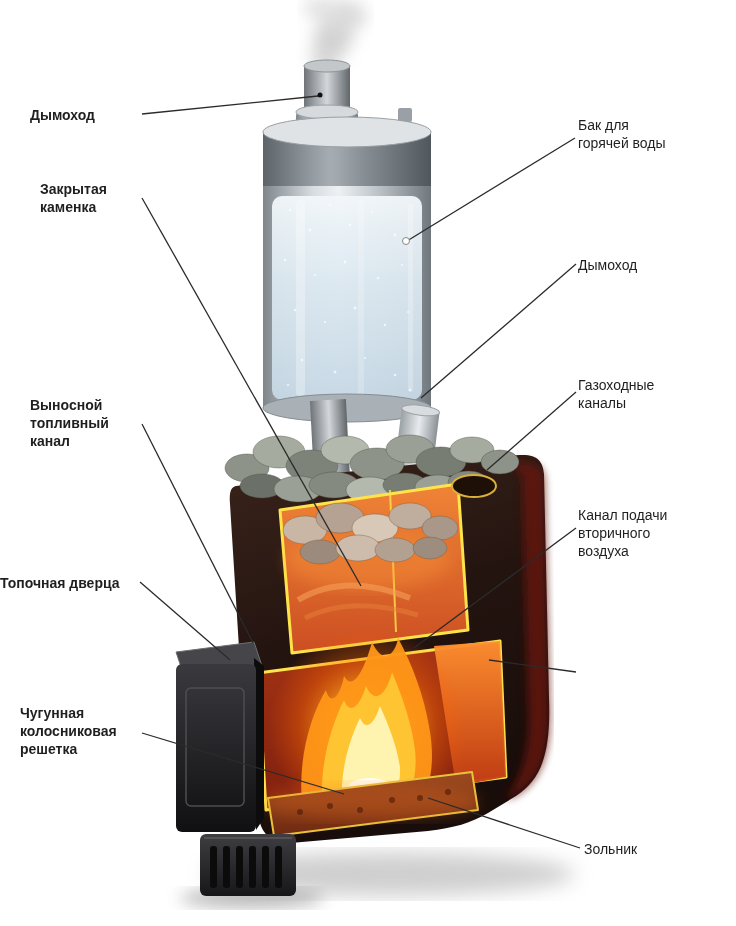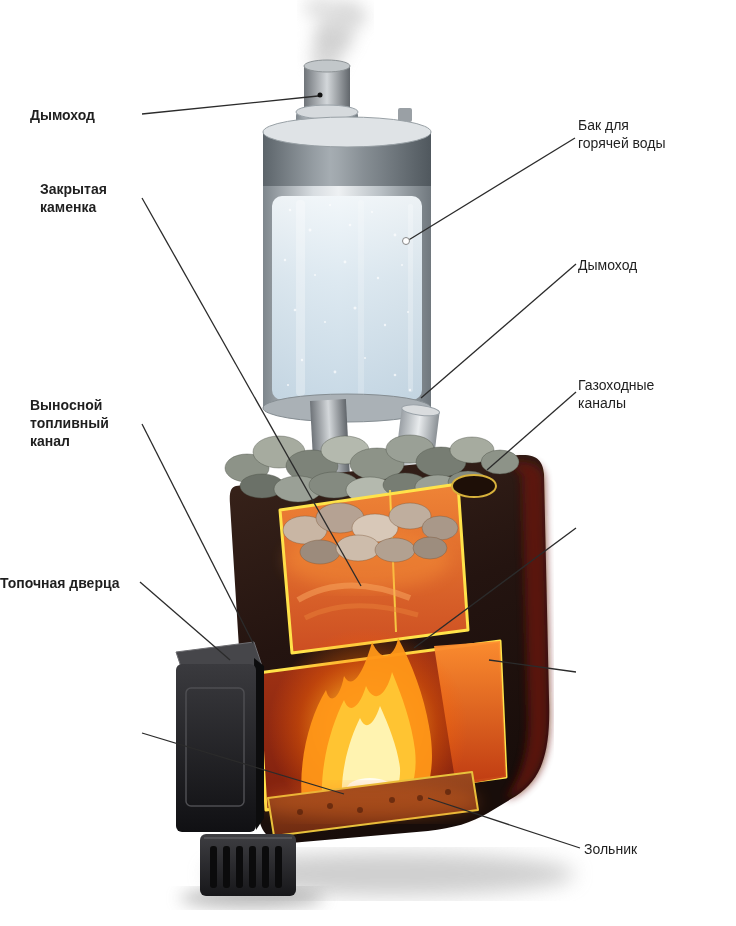--- a/index.html
+++ b/index.html
@@ -301,20 +301,26 @@
 
   <div class="label" style="left:578px;top:256px;width:110px">Дымоход</div>
 
   <div class="label ra" style="left:30px;top:396px;width:108px">Выносной
 топливный
 канал</div>
 
   <div class="label" style="left:578px;top:376px;width:130px">Газоходные
 каналы</div>
 
+  <div class="label" style="left:578px;top:506px;width:140px">Канал подачи
+вторичного
+воздуха</div>
 
   <div class="label ra" style="left:0px;top:574px;width:138px">Топочная дверца</div>
 
 
+  <div class="label ra" style="left:20px;top:704px;width:118px">Чугунная
+колосниковая
+решетка</div>
 
   <div class="label" style="left:584px;top:840px;width:100px">Зольник</div>
 
 </div>
 
 </body></html>

